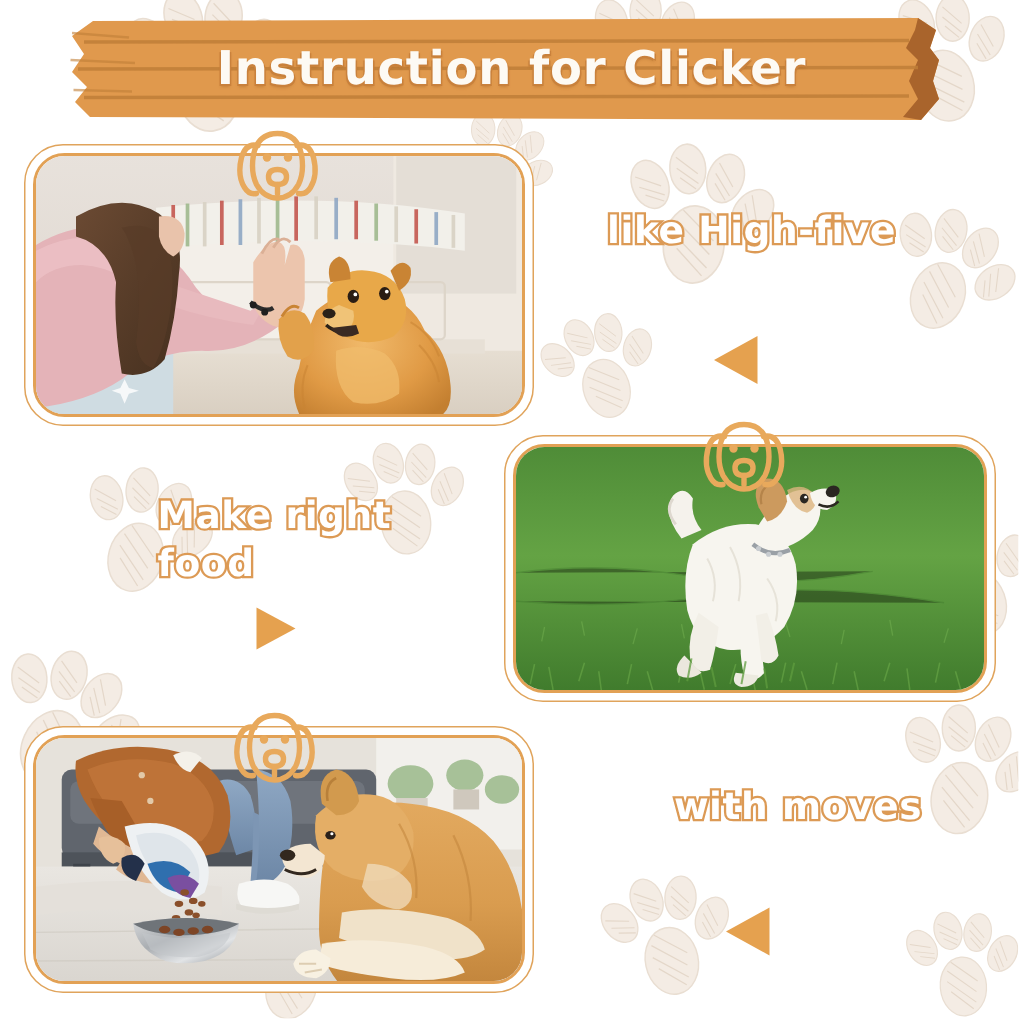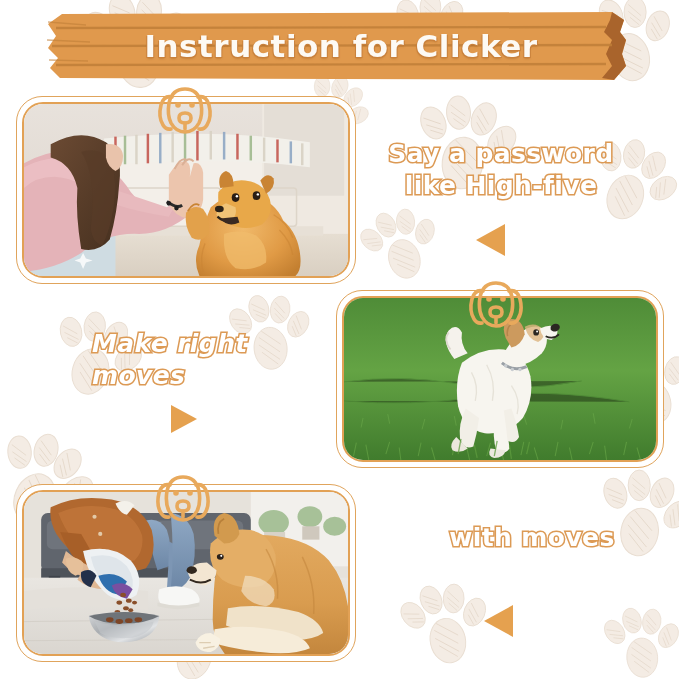--- a/index.html
+++ b/index.html
@@ -111,21 +111,21 @@
     font-size: 25px;
     line-height: 1.28;
     color: #ffffff;
     -webkit-text-stroke: 3.1px #dc9a55;
     paint-order: stroke fill;
     letter-spacing: 0.4px;
   }
   .caption .line { display: block; white-space: nowrap; }
 
   #caption-1 { left: 366px; top: 138px; text-align: center; width: 270px; }
-  #caption-2 { left: 92px;  top: 328px; text-align: left;   width: 240px; font-style: italic; }
+  #caption-2 { left: 105px;  top: 328px; text-align: left;   width: 240px; }
   #caption-3 { left: 412px; top: 522px; text-align: center; width: 240px; }
 
   
   .arrow {
     position: absolute;
     z-index: 6;
     width: 0; height: 0;
   }
   .arrow-left {
     border-top: 16px solid transparent;
@@ -325,21 +325,20 @@
       <path d="M46,14 Q54,12 57,22 Q60,34 55,42 Q52,47 47,46"></path>
       <path d="M33,6 Q20,6 17,20 Q15,32 19,40 Q24,49 33,49 Q42,49 47,40 Q51,32 49,20 Q46,6 33,6 Z"></path>
       <path d="M33,30 Q27,30 27,35 Q27,40 33,40 Q39,40 39,35 Q39,30 33,30 Z"></path>
       <path d="M33,40 L33,46"></path>
     </g>
     <circle cx="26" cy="22" r="2.8" fill="#e8a95c"></circle>
     <circle cx="40" cy="22" r="2.8" fill="#e8a95c"></circle>
   </svg>
 
   <div class="caption" id="caption-1">
-    <span class="line">Say a password</span>
     <span class="line">like High-five</span>
   </div>
   <div class="arrow arrow-left" id="arrow-1"></div>
 
   <div class="card" id="card-2">
     <div class="card-inner">
       <svg class="photo" viewBox="0 0 328 178" preserveAspectRatio="xMidYMid slice">
         <defs>
           <linearGradient id="grass2" x1="0" y1="0" x2="0" y2="1">
             <stop offset="0" stop-color="#4e8b37"></stop>
@@ -419,21 +418,21 @@
       <path d="M33,6 Q20,6 17,20 Q15,32 19,40 Q24,49 33,49 Q42,49 47,40 Q51,32 49,20 Q46,6 33,6 Z"></path>
       <path d="M33,30 Q27,30 27,35 Q27,40 33,40 Q39,40 39,35 Q39,30 33,30 Z"></path>
       <path d="M33,40 L33,46"></path>
     </g>
     <circle cx="26" cy="22" r="2.8" fill="#e8a95c"></circle>
     <circle cx="40" cy="22" r="2.8" fill="#e8a95c"></circle>
   </svg>
 
   <div class="caption" id="caption-2">
     <span class="line">Make right</span>
-    <span class="line">moves</span>
+    <span class="line">food</span>
   </div>
   <div class="arrow arrow-right" id="arrow-2"></div>
 
   <div class="card" id="card-3">
     <div class="card-inner">
       <svg class="photo" viewBox="0 0 340 178" preserveAspectRatio="xMidYMid slice">
         <defs>
           <linearGradient id="floor3" x1="0" y1="0" x2="0" y2="1">
             <stop offset="0" stop-color="#e9e6e1"></stop>
               <stop offset="1" stop-color="#d9d5cf"></stop>

